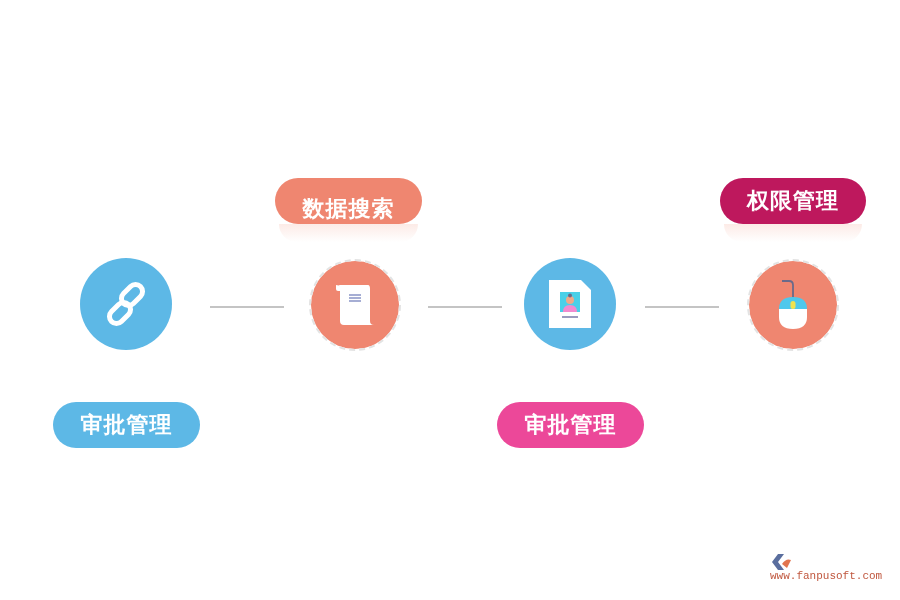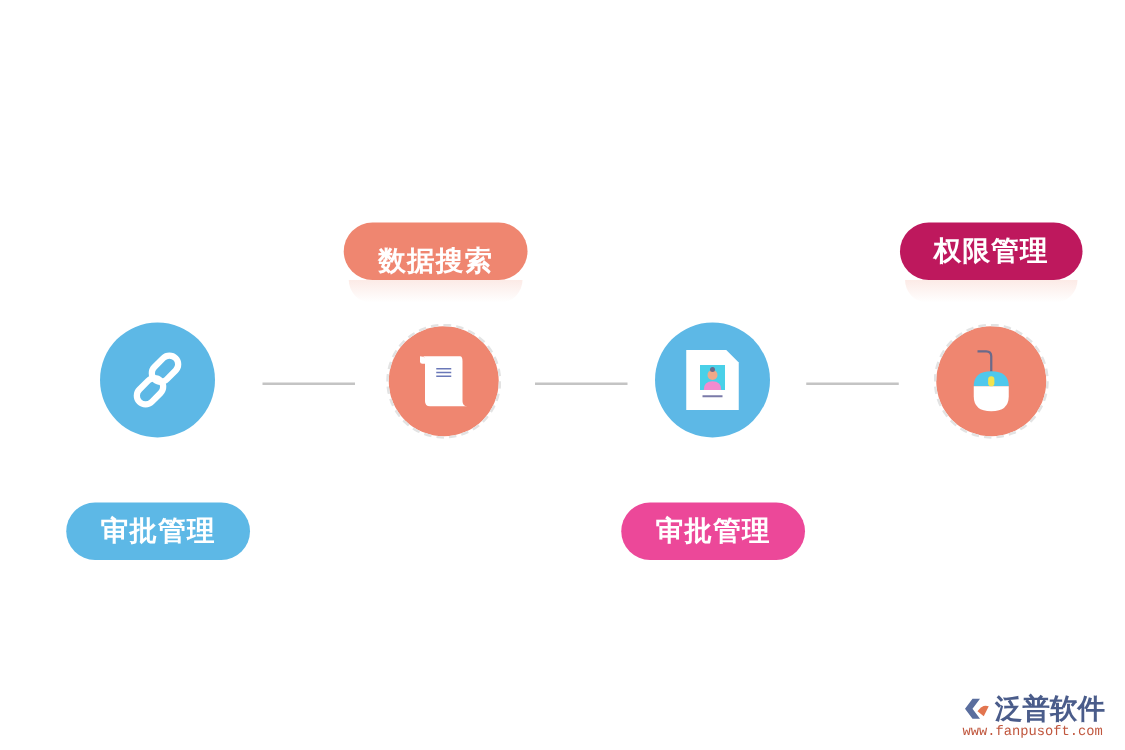--- a/index.html
+++ b/index.html
@@ -76,16 +76,15 @@
   <span>权限管理</span>
 </div>
 <div class="reflect" style="left:724px;top:224px;width:138px;background:linear-gradient(#f7c5b9,#fff);"></div>
 
 <div class="logo">
   <div class="logo-cn">
     <svg width="22" height="20" viewBox="0 0 22 20">
       <path d="M2 10 L8 2 H14 L8 10 L14 18 H8 Z" fill="#5a6e9e"></path>
       <path d="M12 12 Q16 6 21 8 L17 16 Z" fill="#e2754f"></path>
     </svg>
-    <span>泛普软件</span>
   </div>
   <div class="logo-url">www.fanpusoft.com</div>
 </div>
 
 </body></html>

